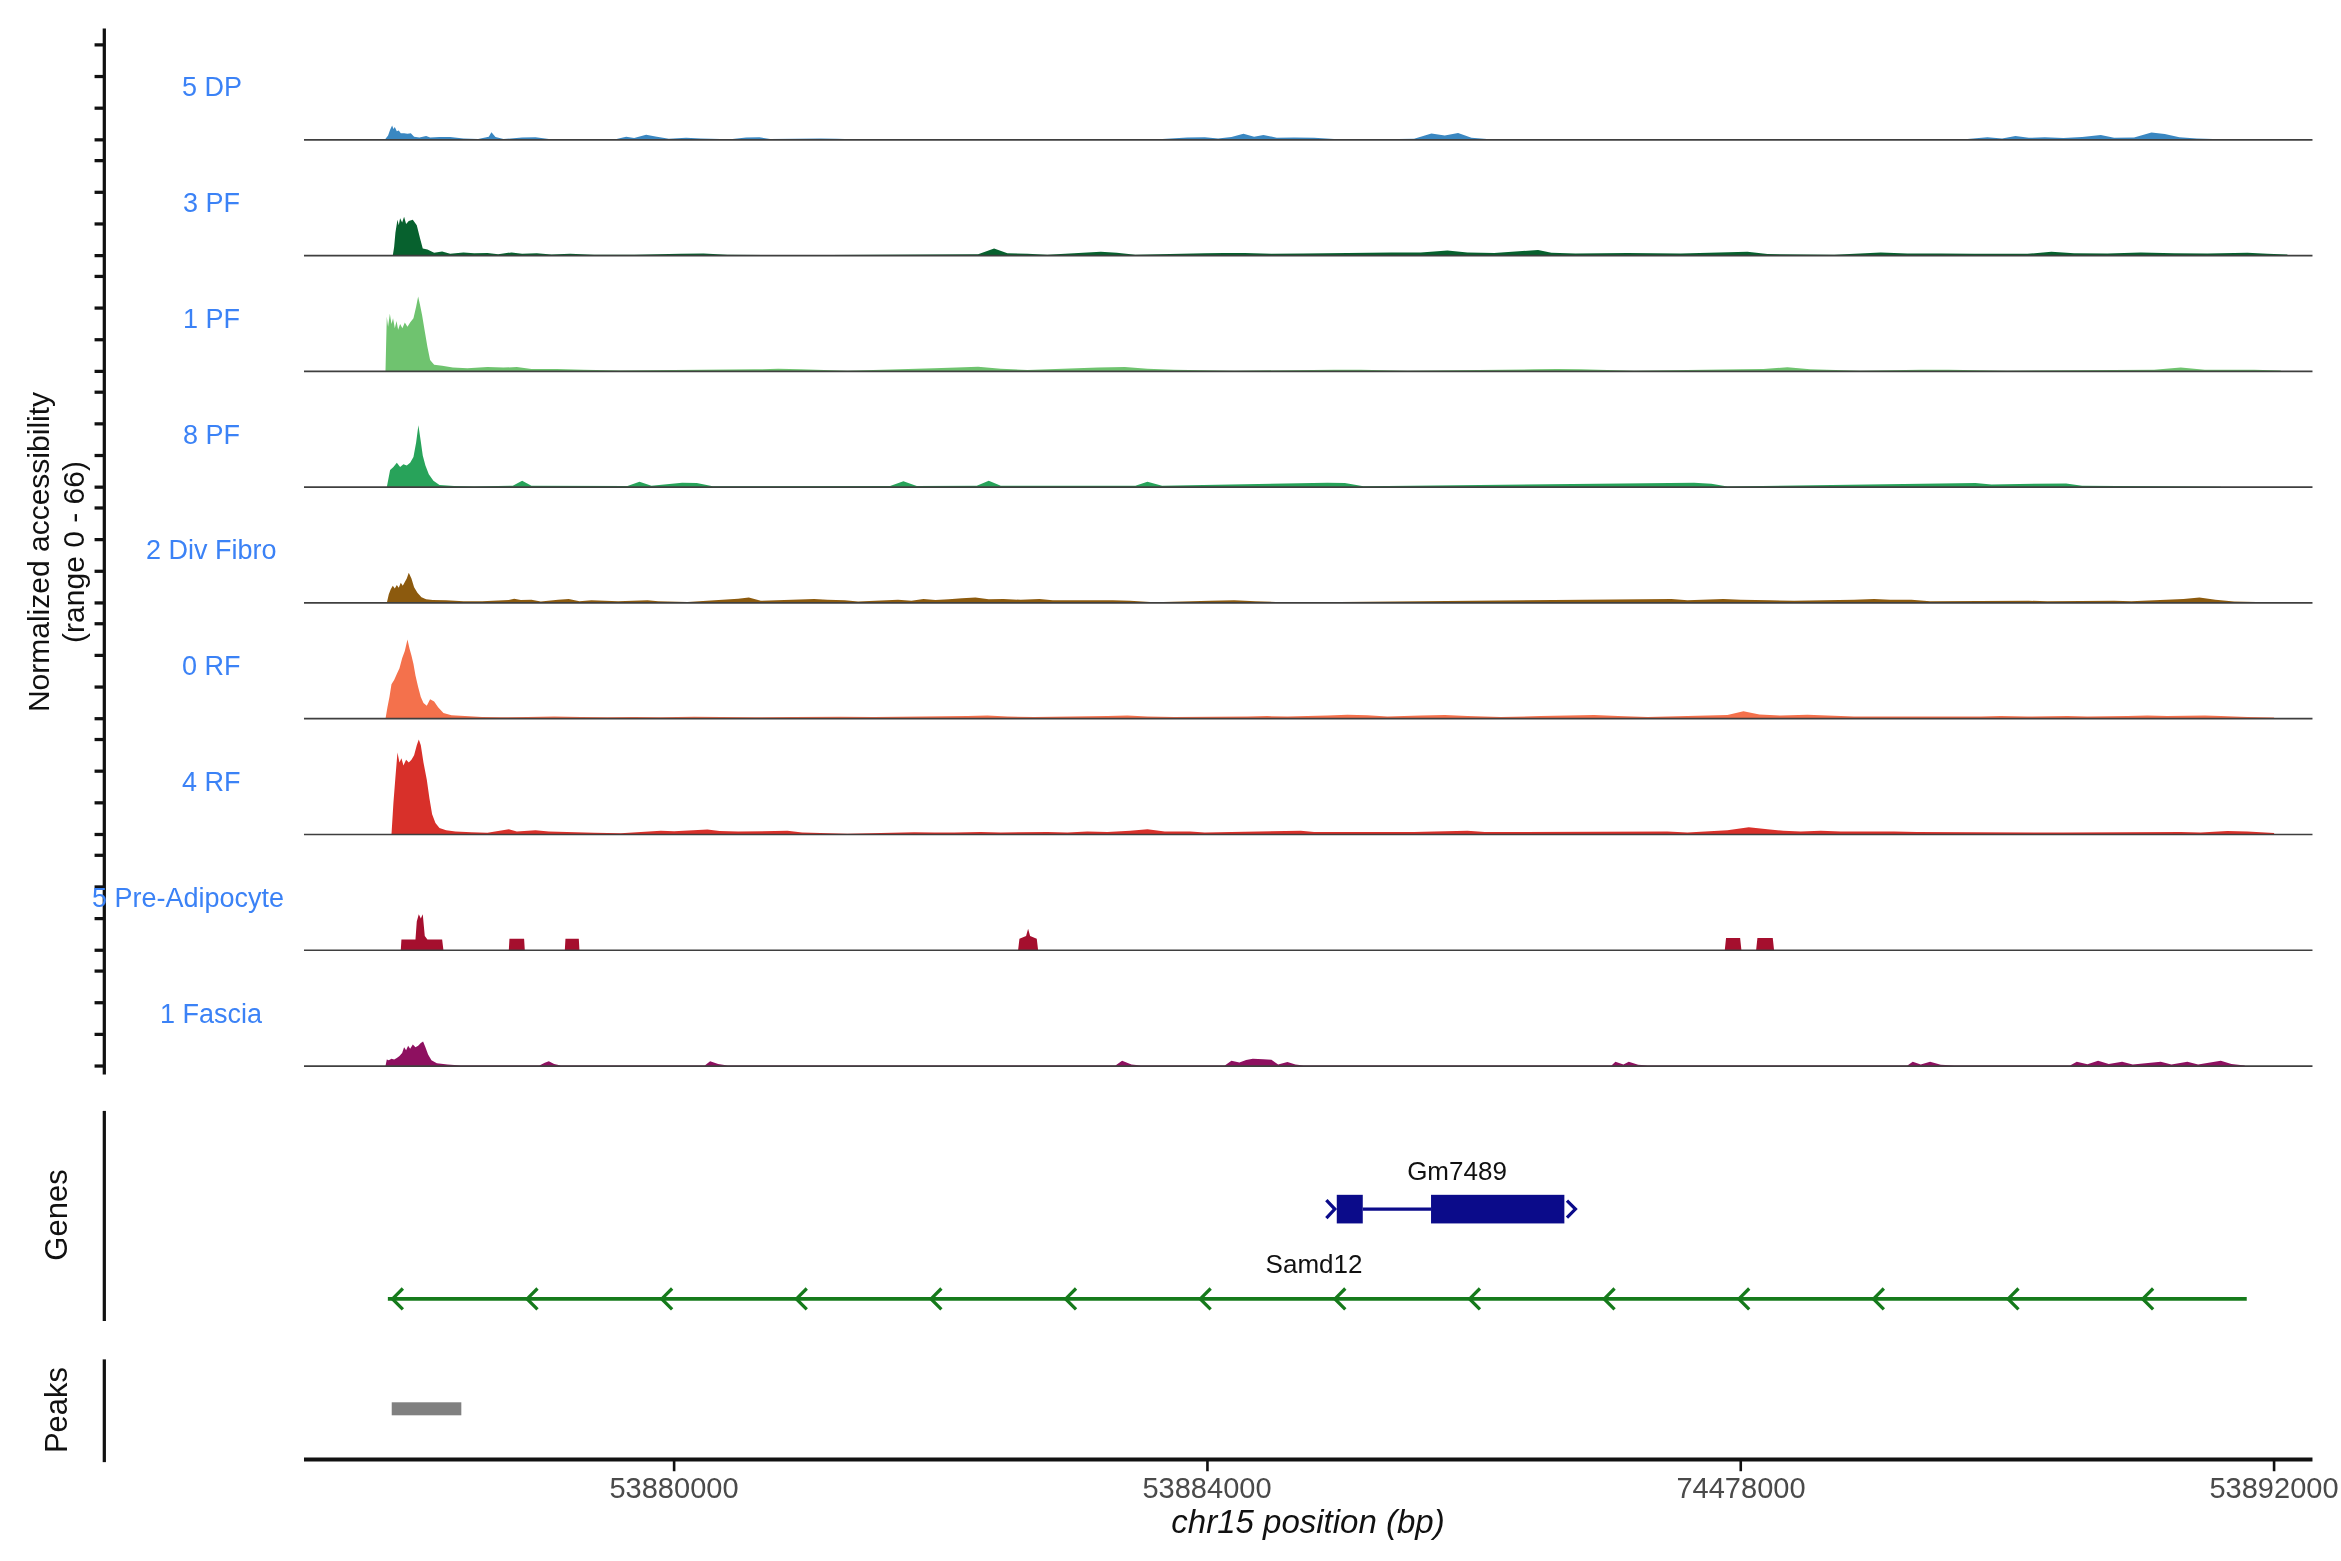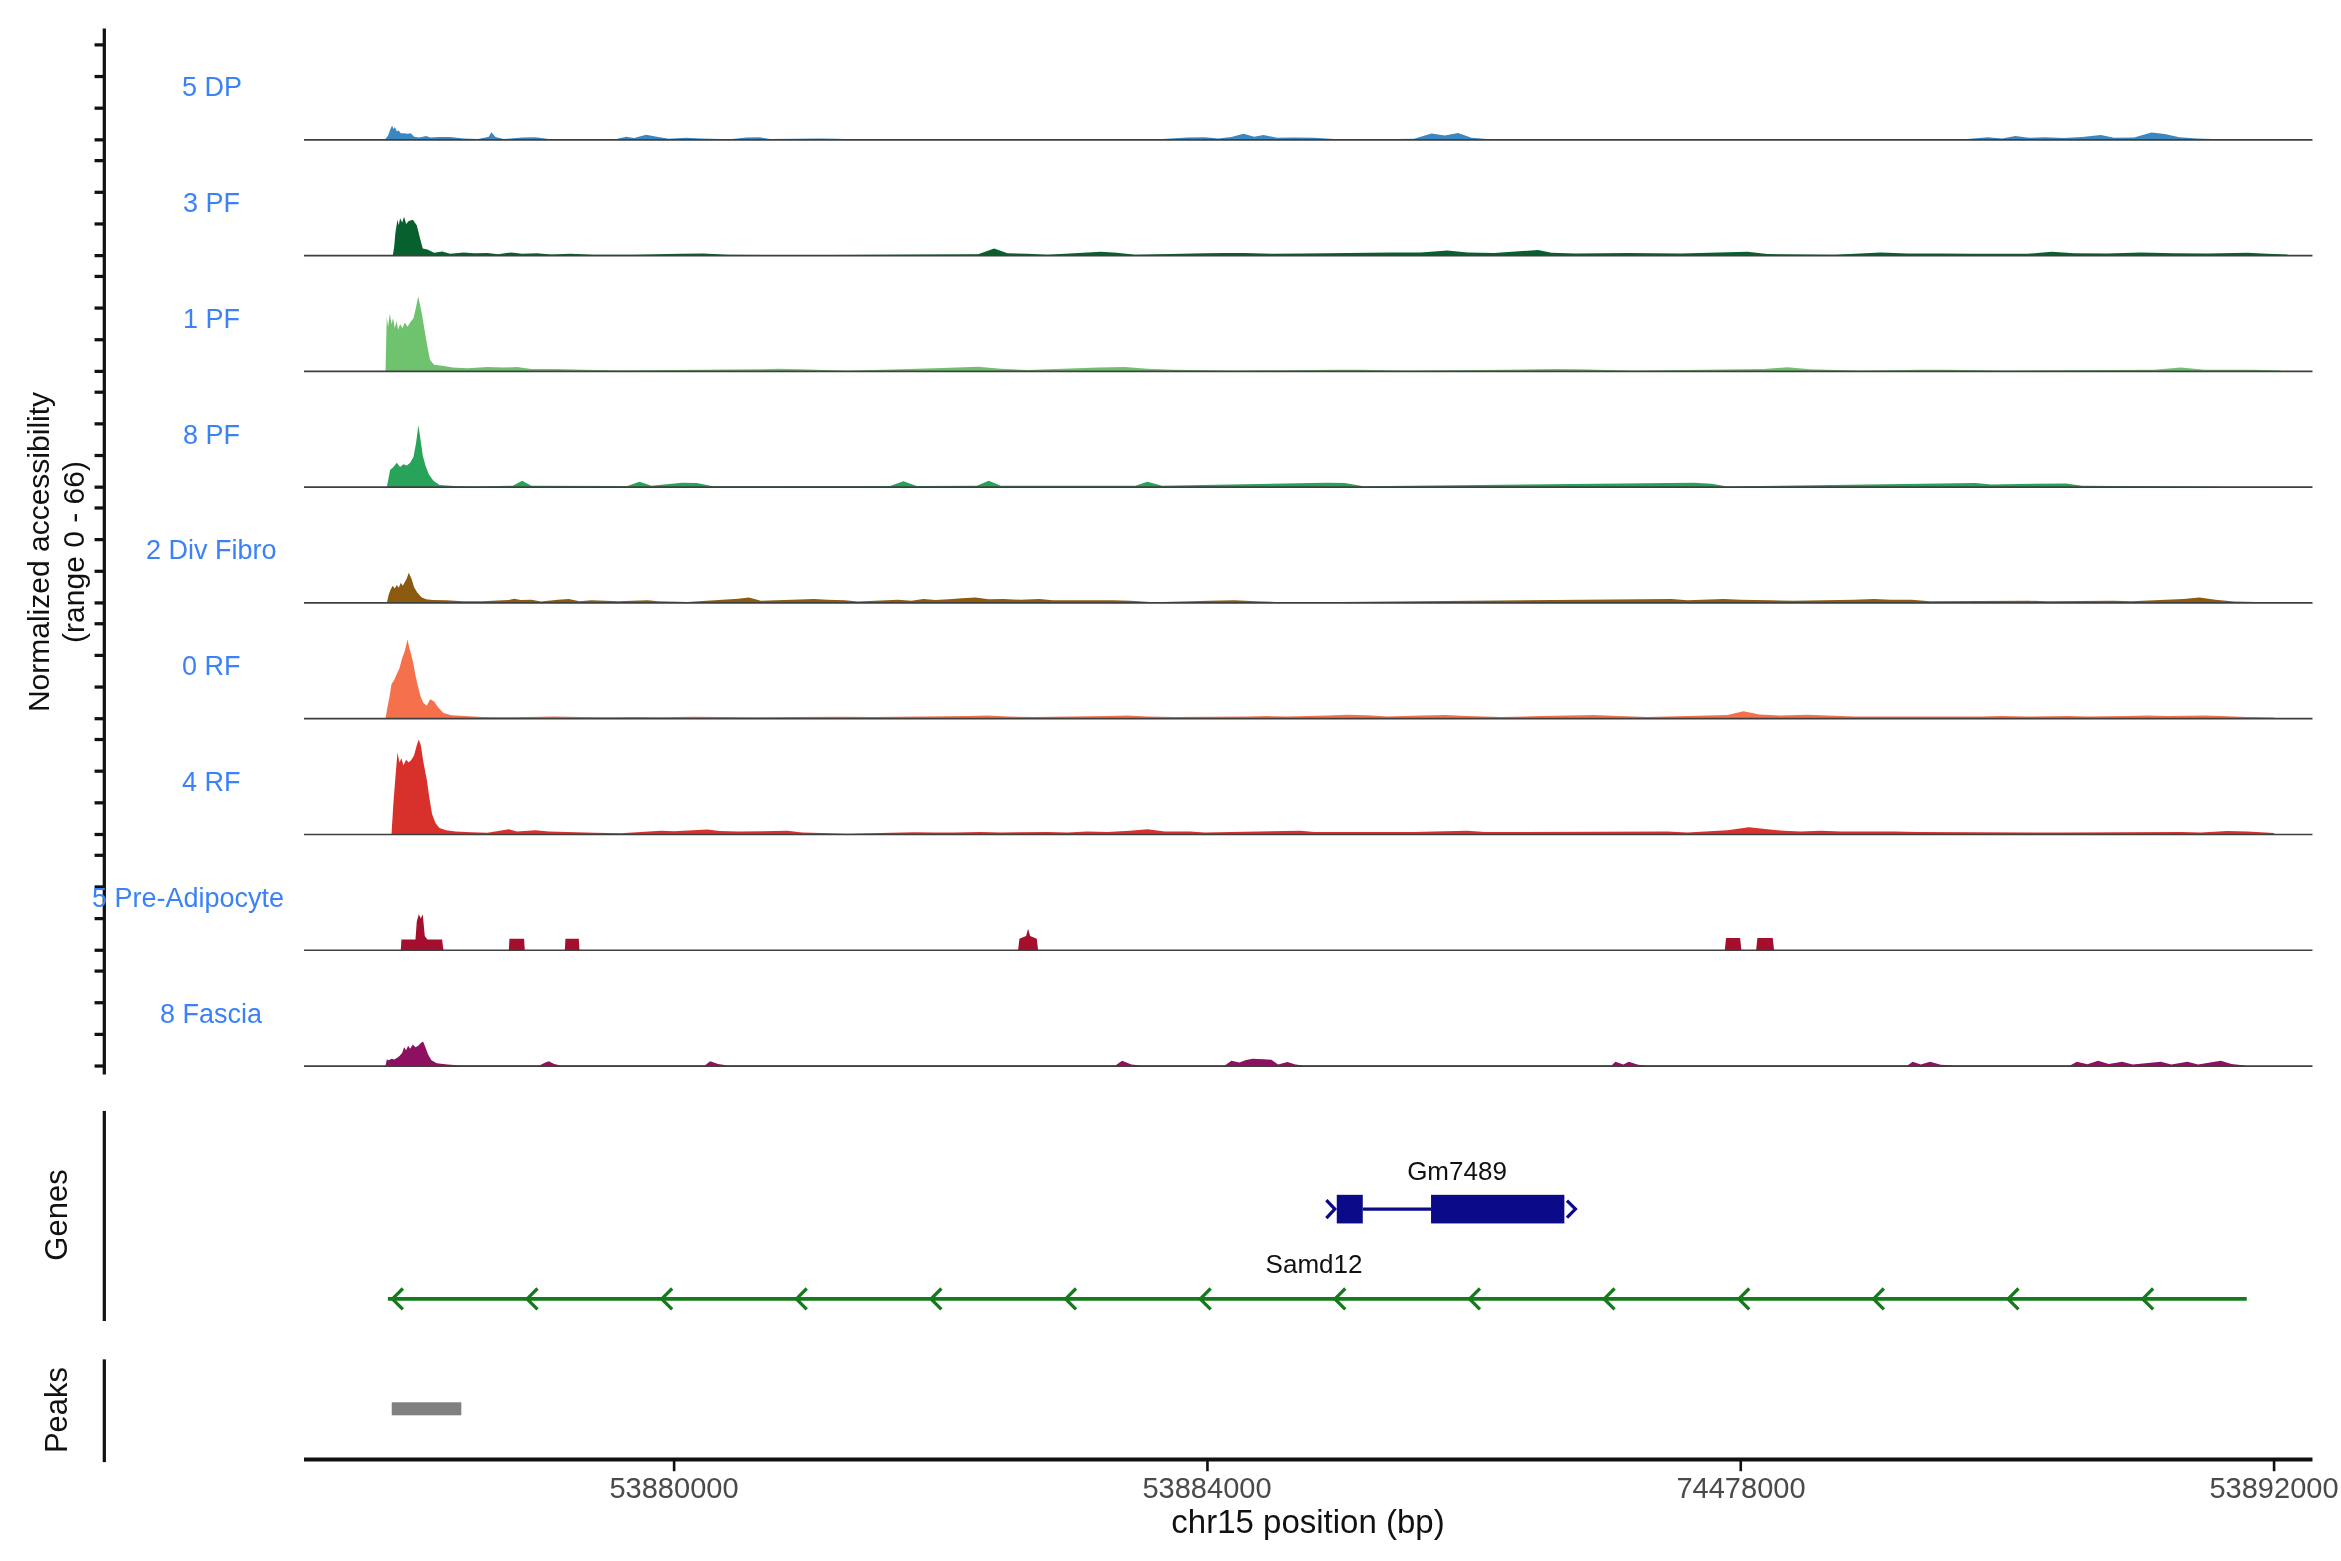--- a/index.html
+++ b/index.html
@@ -113,28 +113,28 @@
 
   <div id="track-labels">
       <div class="lbl track-label" style="left: 182px; top: 72px;">5 DP</div>
       <div class="lbl track-label" style="left: 183px; top: 188px;">3 PF</div>
       <div class="lbl track-label" style="left: 183px; top: 304px;">1 PF</div>
       <div class="lbl track-label" style="left: 183px; top: 420px;">8 PF</div>
       <div class="lbl track-label" style="left: 146px; top: 535px;">2 Div Fibro</div>
       <div class="lbl track-label" style="left: 182px; top: 651px;">0 RF</div>
       <div class="lbl track-label" style="left: 182px; top: 767px;">4 RF</div>
       <div class="lbl track-label" style="left: 92px; top: 883px;">5 Pre-Adipocyte</div>
-      <div class="lbl track-label" style="left: 160px; top: 999px;">8 Fascia</div>
+      <div class="lbl track-label" style="left: 160px; top: 999px;">1 Fascia</div>
     </div>
   <div id="gene-labels">
       <div class="lbl gene-label" style="left: 1457px; top: 1171px;">Gm7489</div>
       <div class="lbl gene-label" style="left: 1314px; top: 1264px;">Samd12</div>
     </div>
   <div id="xtick-labels">
       <div class="lbl xtick-label" style="left: 674px; top: 1472px;">53880000</div>
       <div class="lbl xtick-label" style="left: 1207px; top: 1472px;">53884000</div>
       <div class="lbl xtick-label" style="left: 1741px; top: 1472px;">74478000</div>
       <div class="lbl xtick-label" style="left: 2274px; top: 1472px;">53892000</div>
     </div>
 
-  <div class="lbl x-title" style="left:1308px;top:1503px;">chr15 position (bp)</div>
+  <div class="lbl x-title" style="left:1308px;top:1503px;font-style:italic;">chr15 position (bp)</div>
 </div>
 
 
 </body></html>

